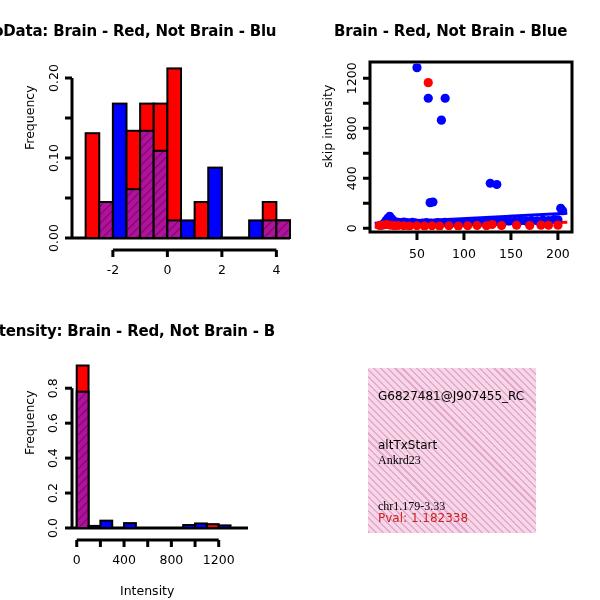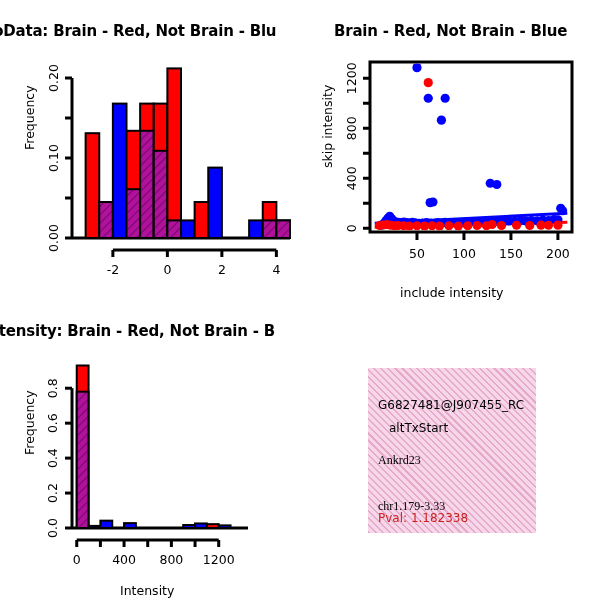--- a/index.html
+++ b/index.html
@@ -230,21 +230,20 @@
       <text x="116.97674418604652" y="258" font-family="&quot;DejaVu Sans&quot;, sans-serif" font-size="12.5" fill="#000" text-anchor="middle">50</text>
       <line x1="163.95348837209303" y1="232" x2="163.95348837209303" y2="240" stroke="#000" stroke-width="3"></line>
       <text x="163.95348837209303" y="258" font-family="&quot;DejaVu Sans&quot;, sans-serif" font-size="12.5" fill="#000" text-anchor="middle">100</text>
       <line x1="210.93023255813955" y1="232" x2="210.93023255813955" y2="240" stroke="#000" stroke-width="3"></line>
       <text x="210.93023255813955" y="258" font-family="&quot;DejaVu Sans&quot;, sans-serif" font-size="12.5" fill="#000" text-anchor="middle">150</text>
       <line x1="257.90697674418607" y1="232" x2="257.90697674418607" y2="240" stroke="#000" stroke-width="3"></line>
       <text x="257.90697674418607" y="258" font-family="&quot;DejaVu Sans&quot;, sans-serif" font-size="12.5" fill="#000" text-anchor="middle">200</text>
     </svg>
 
   <div class="axlabel rot90" style="left:20px;top:168px;">skip intensity</div>
-  <div class="axlabel" style="left:100px;top:285px;">include intensity</div>
 </div>
 
 <div class="panel" style="left:0;top:300px;width:310px;height:300px;">
 
   <div class="plot-title" style="left:-32px;top:22px;">ne Itensity: Brain - Red, Not Brain - B</div>
 
   <svg id="svg-inthist" width="310" height="300">
 <defs>
   <pattern id="purpleHatch2" width="6" height="6" patternTransform="rotate(45)" patternUnits="userSpaceOnUse">
     <rect width="6" height="6" fill="#B1119C"></rect>
@@ -284,18 +283,18 @@
       <line x1="195.04225352112678" y1="240" x2="195.04225352112678" y2="247" stroke="#000" stroke-width="3"></line>
       <line x1="218.70422535211267" y1="240" x2="218.70422535211267" y2="247" stroke="#000" stroke-width="3"></line>
       <text x="218.70422535211267" y="264" font-family="&quot;DejaVu Sans&quot;, sans-serif" font-size="12.5" fill="#000" text-anchor="middle">1200</text>
     </svg>
 
   <div class="axlabel rot90" style="left:22px;top:155px;">Frequency</div>
   <div class="axlabel" style="left:120px;top:283px;">Intensity</div>
 </div>
 
 <div id="info-box">
-  <div class="info-line" style="top:30px;">G6827481@J907455_RC</div>
-  <div class="info-line" style="top:53px;margin-left:11px;">altTxStart</div>
+  <div class="info-line" style="top:21px;">G6827481@J907455_RC</div>
+  <div class="info-line" style="top:70px;">altTxStart</div>
   <div class="info-line" style="top:85px;font-family:Liberation Serif, serif;">Ankrd23</div>
   <div class="info-line" style="top:131px;font-family:Liberation Serif, serif;">chr1.179-3.33</div>
   <div class="info-line pval" style="top:143px;">Pval: 1.182338</div>
 </div>
 
 </body></html>

